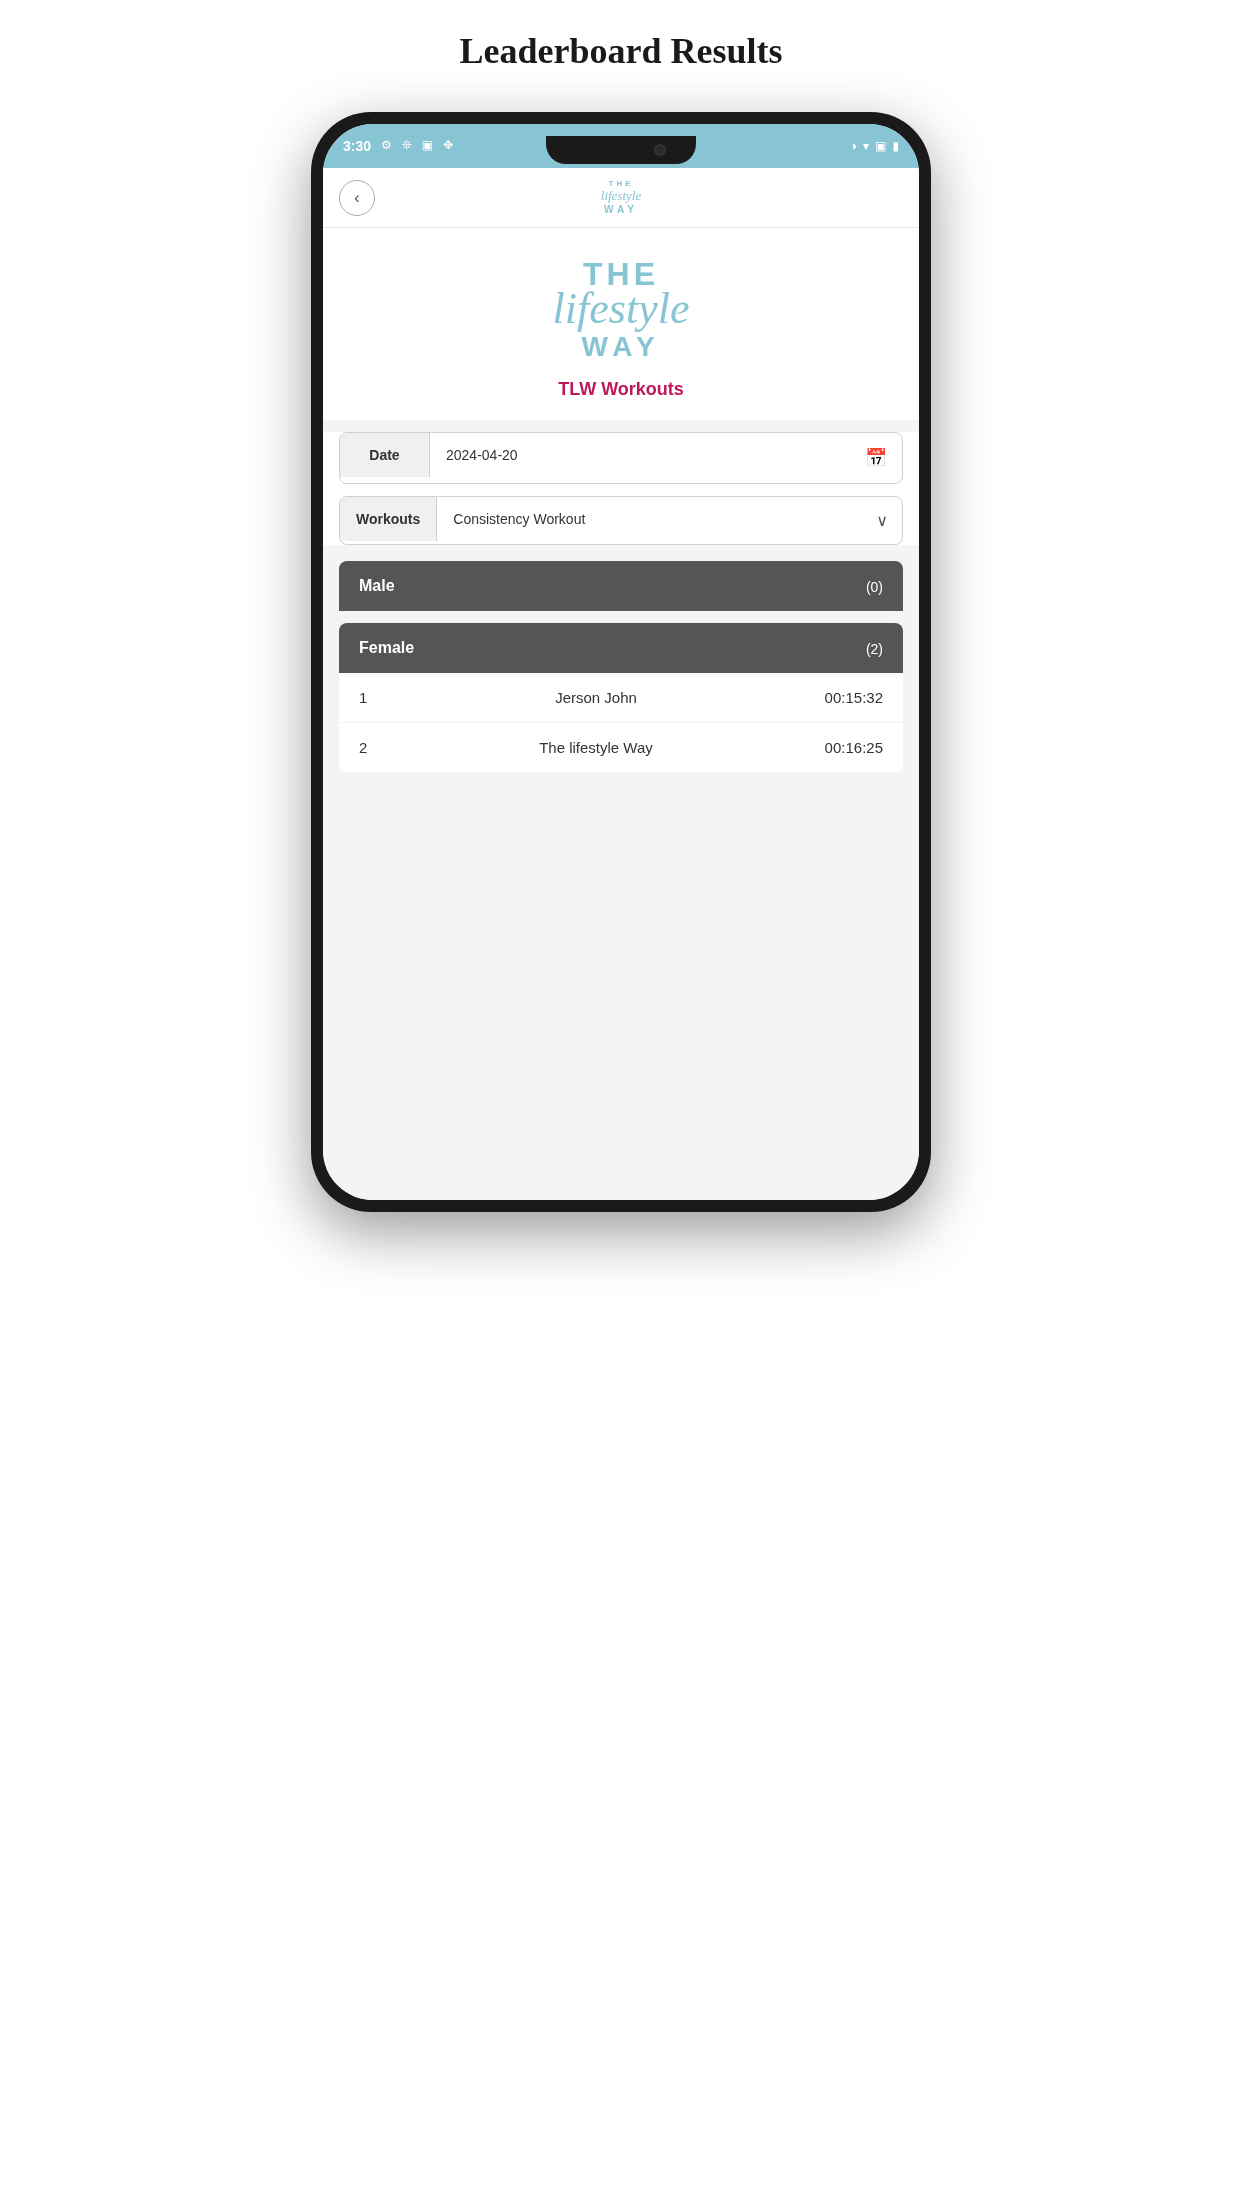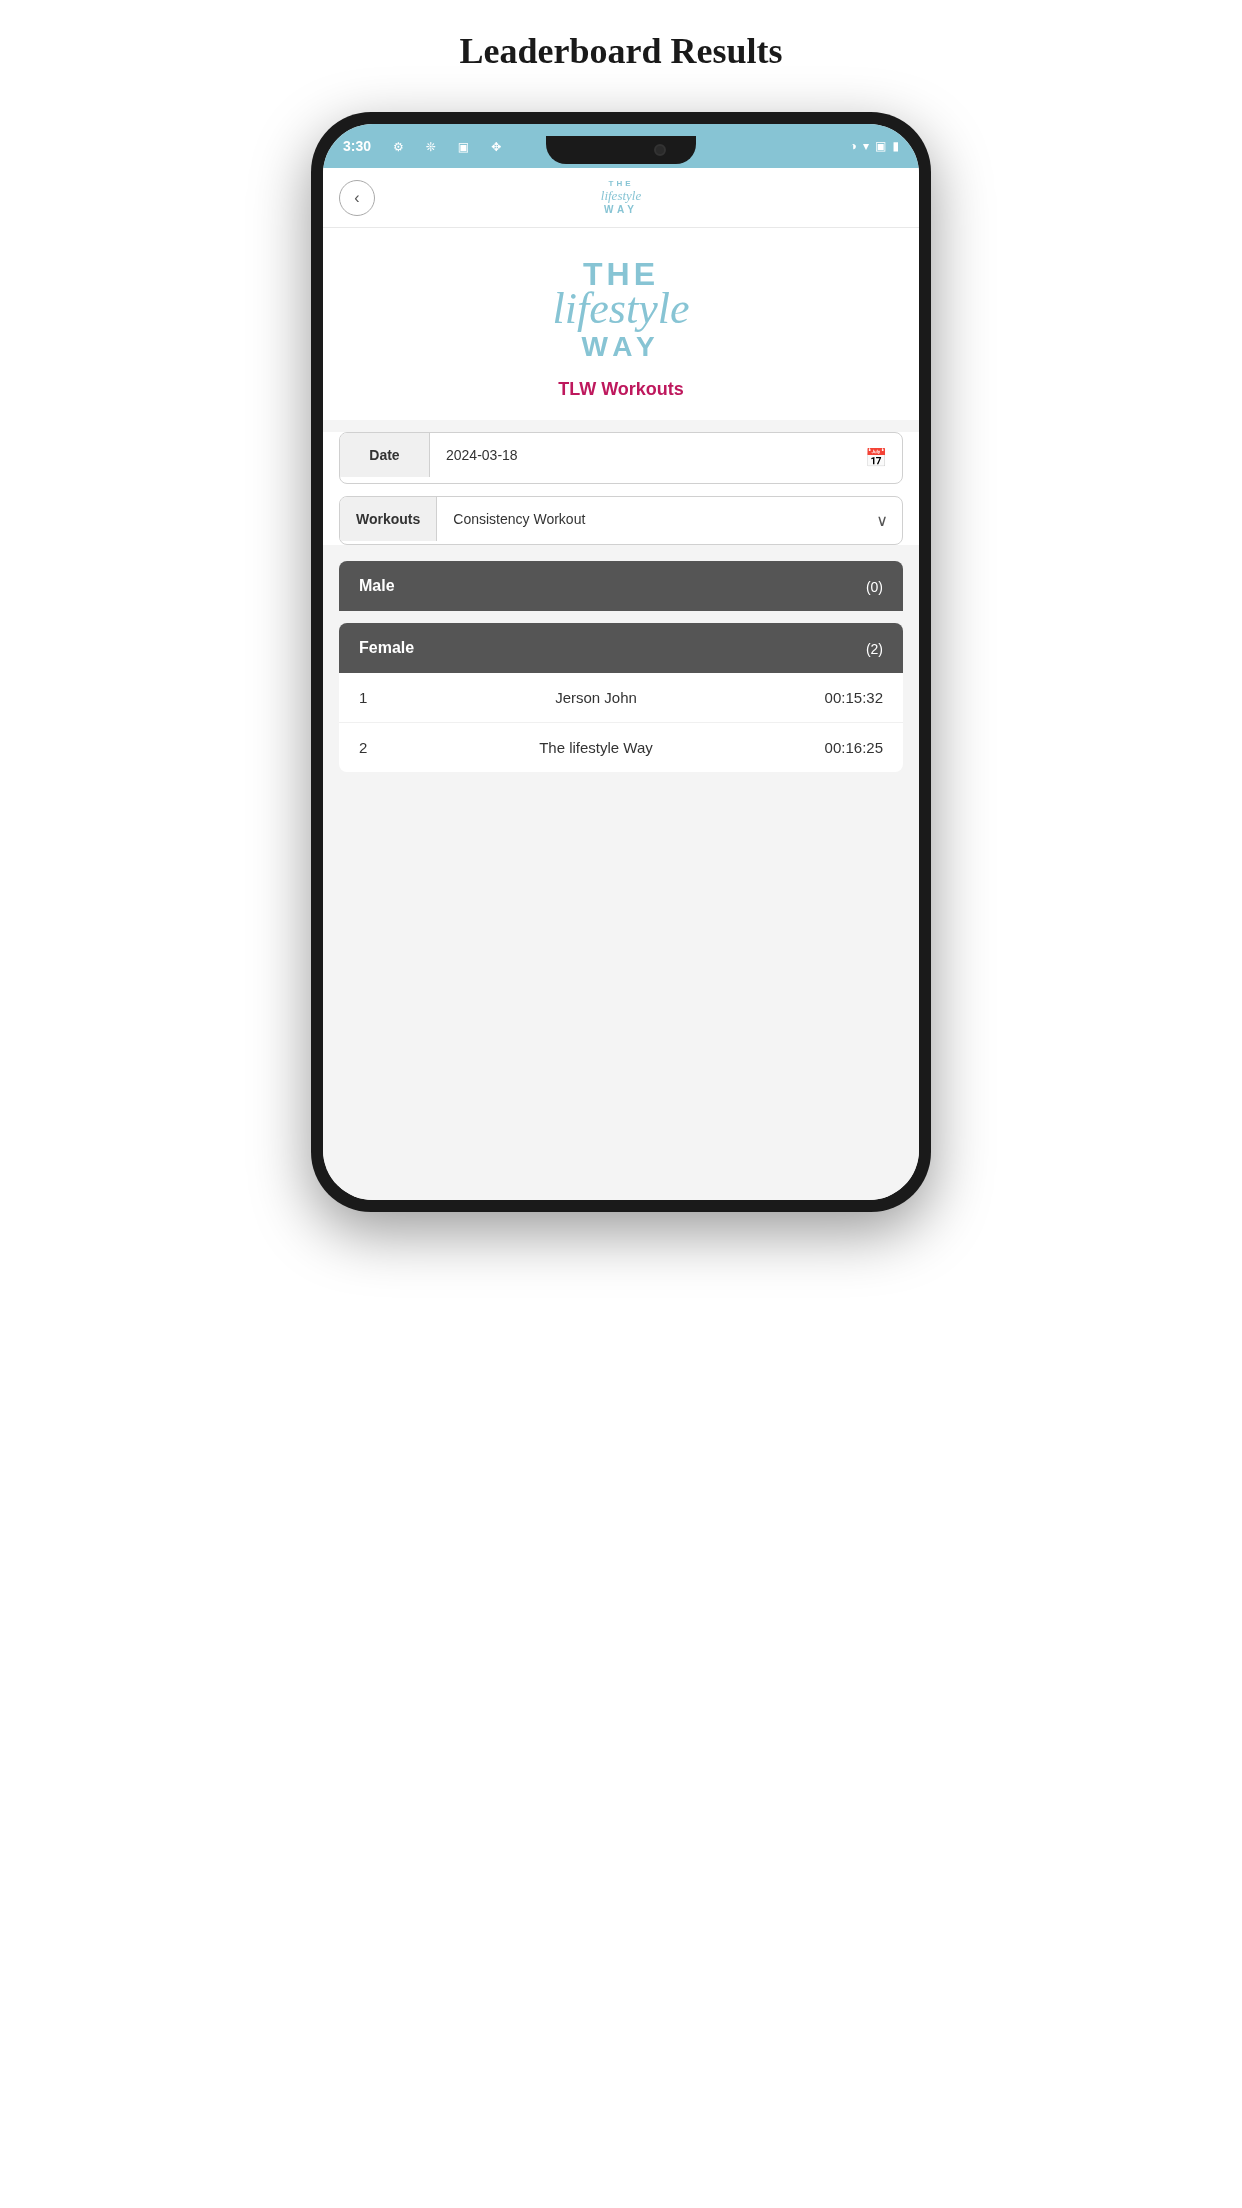--- a/index.html
+++ b/index.html
@@ -315,21 +315,21 @@
   </style>
 </head>
 <body>
 
 <h1 class="page-title">Leaderboard Results</h1>
 
 <div class="phone-wrapper">
   <div class="phone-inner">
 
     <div class="status-bar">
-      <div style="display:flex; align-items:flex-end; gap:22px;">
+      <div style="display:flex; align-items:flex-start; gap:10px;">
         <span class="status-time">3:30</span>
         <span class="status-icon">⚙</span>
         <span class="status-icon">❊</span>
         <span class="status-icon">▣</span>
         <span class="status-icon">✥</span>
       </div>
 
       <div class="notch">
         <div class="notch-camera"></div>
       </div>
@@ -357,21 +357,21 @@
           <div class="the-text">THE</div>
           <div class="script-text">lifestyle</div>
           <div class="way-text">WAY</div>
         </div>
         <div class="tlw-title">TLW Workouts</div>
       </div>
 
       <div class="form-section">
         <div class="form-field">
           <div class="field-label">Date</div>
-          <div class="field-value">2024-03-18</div>
+          <div class="field-value">2024-04-20</div>
           <div class="field-icon">📅</div>
         </div>
         <div class="form-field">
           <div class="field-label">Workouts</div>
           <div class="field-value">Consistency Workout</div>
           <div class="field-chevron">∨</div>
         </div>
       </div>
 
       <div class="leaderboard-section">

